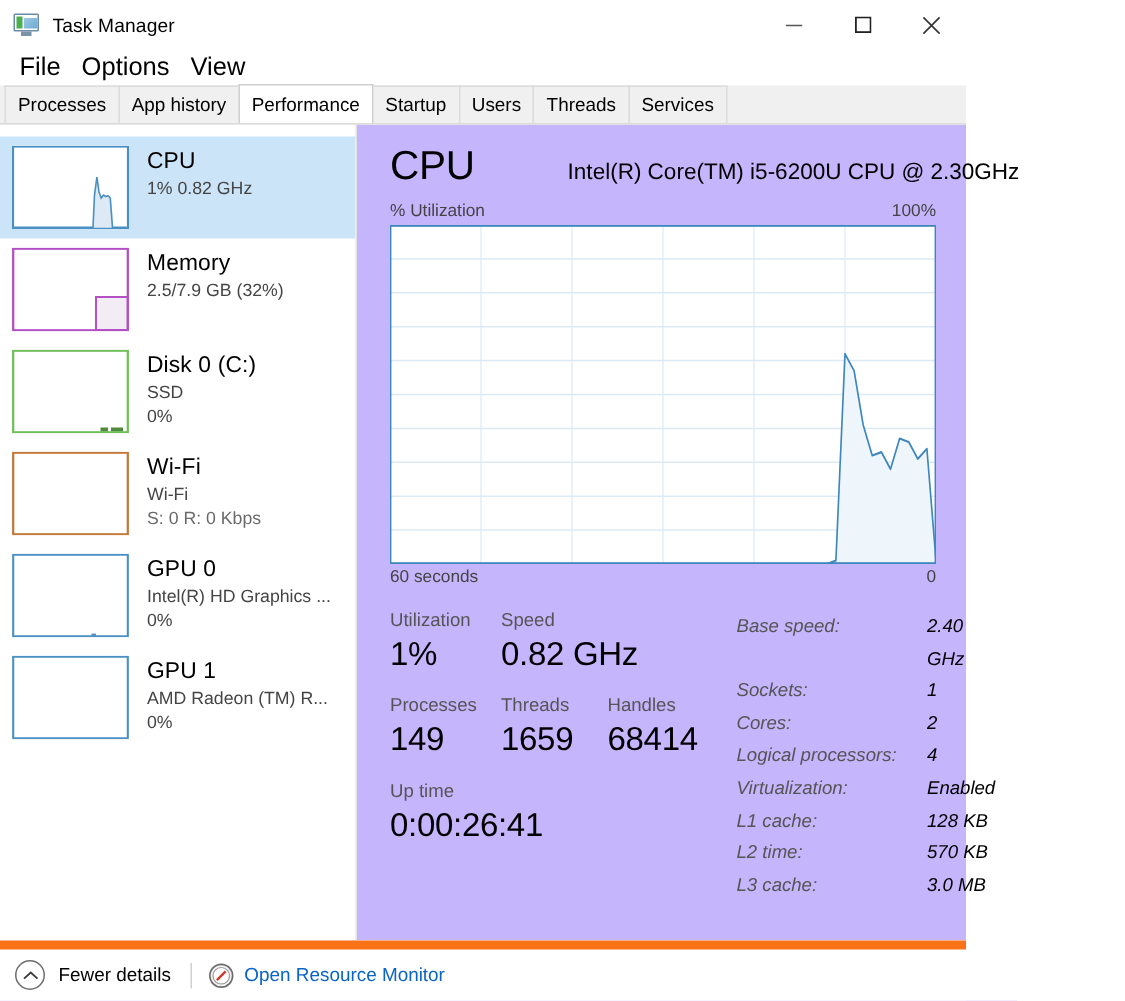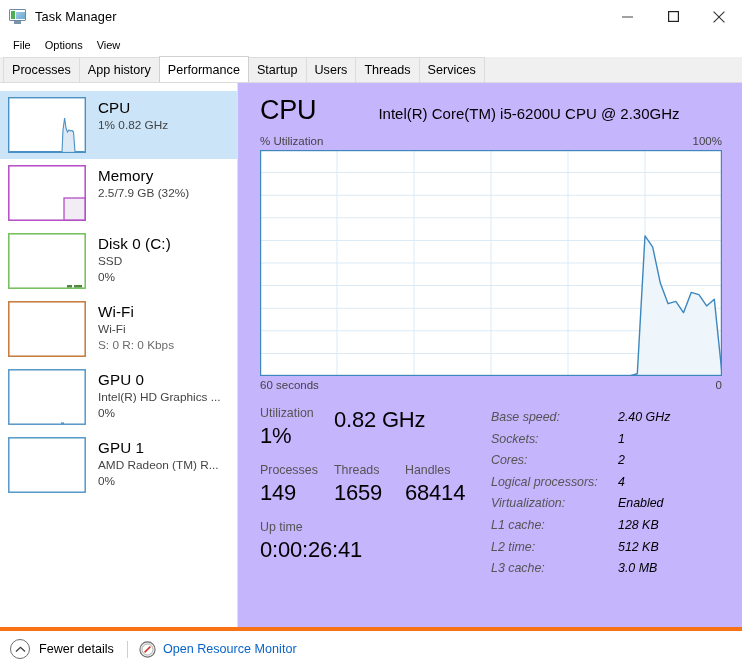--- a/index.html
+++ b/index.html
@@ -3,21 +3,21 @@
 <meta charset="utf-8">
 <style>
   * { box-sizing: border-box; margin: 0; padding: 0; }
   html, body {
     width: 750px; height: 667px;
     background: #ffffff;
     font-family: "Liberation Sans", sans-serif;
     color: #000000;
     overflow: hidden;
   }
-  .window { width: 742px; height: 667px; display: flex; flex-direction: column; background: #ffffff; }
+  .window { width: 644px; height: 667px; display: flex; flex-direction: column; background: #ffffff; }
 
   
   .titlebar {
     height: 33px; display: flex; align-items: center;
     flex: 0 0 33px; background: #ffffff; position: relative;
   }
   .title-icon { width: 18px; height: 16px; margin-left: 9px; position: relative; flex: 0 0 18px; }
   .title-icon .screen {
     position: absolute; left: 0; top: 0; width: 17px; height: 12px;
     background: #ffffff; border: 1px solid #6e8ba6; border-radius: 1px;
@@ -32,21 +32,21 @@
   .title-icon .stand {
     position: absolute; left: 5px; top: 12px; width: 7px; height: 3px; background: #7b93a8;
   }
   .title-text { font-size: 12.8px; margin-left: 8px; color: #000; letter-spacing: .1px; }
   .wincontrols { margin-left: auto; display: flex; height: 33px; }
   .wc { width: 46px; height: 33px; display: flex; align-items: center; justify-content: center; }
   .wc svg { display: block; }
 
   
   .menubar { height: 24px; flex: 0 0 24px; display: flex; align-items: center; padding-left: 7px; background: #ffffff; }
-  .menu-item { font-size: 11px; color: #000; padding: 2px 8px 2px 6px; }
+  .menu-item { font-size: 17px; color: #000; padding: 2px 8px 2px 6px; }
 
   
   .tabstrip {
     height: 26px; flex: 0 0 26px; display: flex; align-items: flex-end;
     background: #f0f0f0; border-bottom: 1px solid #dcdcdc; padding-left: 3px; position: relative;
   }
   .tab {
     font-size: 12.6px; color: #000; height: 25px; line-height: 25px;
     padding: 0 8px; background: #f0f0f0;
     border-left: 1px solid #dcdcdc; border-right: 1px solid #dcdcdc; border-top: 1px solid #dcdcdc;
@@ -96,21 +96,21 @@
   .w-handle { width: 80px; }
 
   .specs { flex: 1 1 auto; padding-left: 3px; padding-top: 2px; font-style: italic; }
   .spec-row { display: flex; line-height: 21.6px; }
   .spec-key { width: 127px; flex: 0 0 127px; font-size: 12.4px; color: #555; }
   .spec-val { font-size: 12.4px; color: #000; }
 
   
   .statusbar {
     flex: 0 0 40px; height: 40px; display: flex; align-items: center;
-    padding-left: 10px; border-top: 4px solid #f97316; background: #ffffff;
+    padding-left: 10px; border-top: 6px solid #f97316; background: #ffffff;
   }
   .chev { width: 20px; height: 20px; border: 1px solid #6d6d6d; border-radius: 50%;
           display: flex; align-items: center; justify-content: center; flex: 0 0 20px; }
   .fewer { font-size: 12.6px; color: #000; margin-left: 9px; }
   .sep { width: 1px; height: 17px; background: #cfcfcf; margin: 0 11px 0 13px; }
   .rm-icon { width: 17px; height: 17px; flex: 0 0 17px; }
   .rm-link { font-size: 12.6px; color: #0a64c8; margin-left: 7px; }
 </style>
 </head>
 <body>
@@ -293,20 +293,21 @@
 
       <div class="stats">
 
         <div class="stats-left">
           <div class="stat-row">
             <div class="stat w-util">
               <div class="stat-label">Utilization</div>
               <div class="stat-value">1%</div>
             </div>
             <div class="stat w-speed">
+              <div class="stat-label">Speed</div>
               <div class="stat-value">0.82 GHz</div>
             </div>
           </div>
           <div class="stat-row">
             <div class="stat w-proc">
               <div class="stat-label">Processes</div>
               <div class="stat-value">149</div>
             </div>
             <div class="stat w-thread">
               <div class="stat-label">Threads</div>
@@ -345,21 +346,21 @@
           <div class="spec-row">
             <span class="spec-key">Virtualization:</span>
             <span class="spec-val">Enabled</span>
           </div>
           <div class="spec-row">
             <span class="spec-key">L1 cache:</span>
             <span class="spec-val">128 KB</span>
           </div>
           <div class="spec-row">
             <span class="spec-key">L2 time:</span>
-            <span class="spec-val">512 KB</span>
+            <span class="spec-val">570 KB</span>
           </div>
           <div class="spec-row">
             <span class="spec-key">L3 cache:</span>
             <span class="spec-val">3.0 MB</span>
           </div>
         </div>
 
       </div>
     </div>
   </div>

